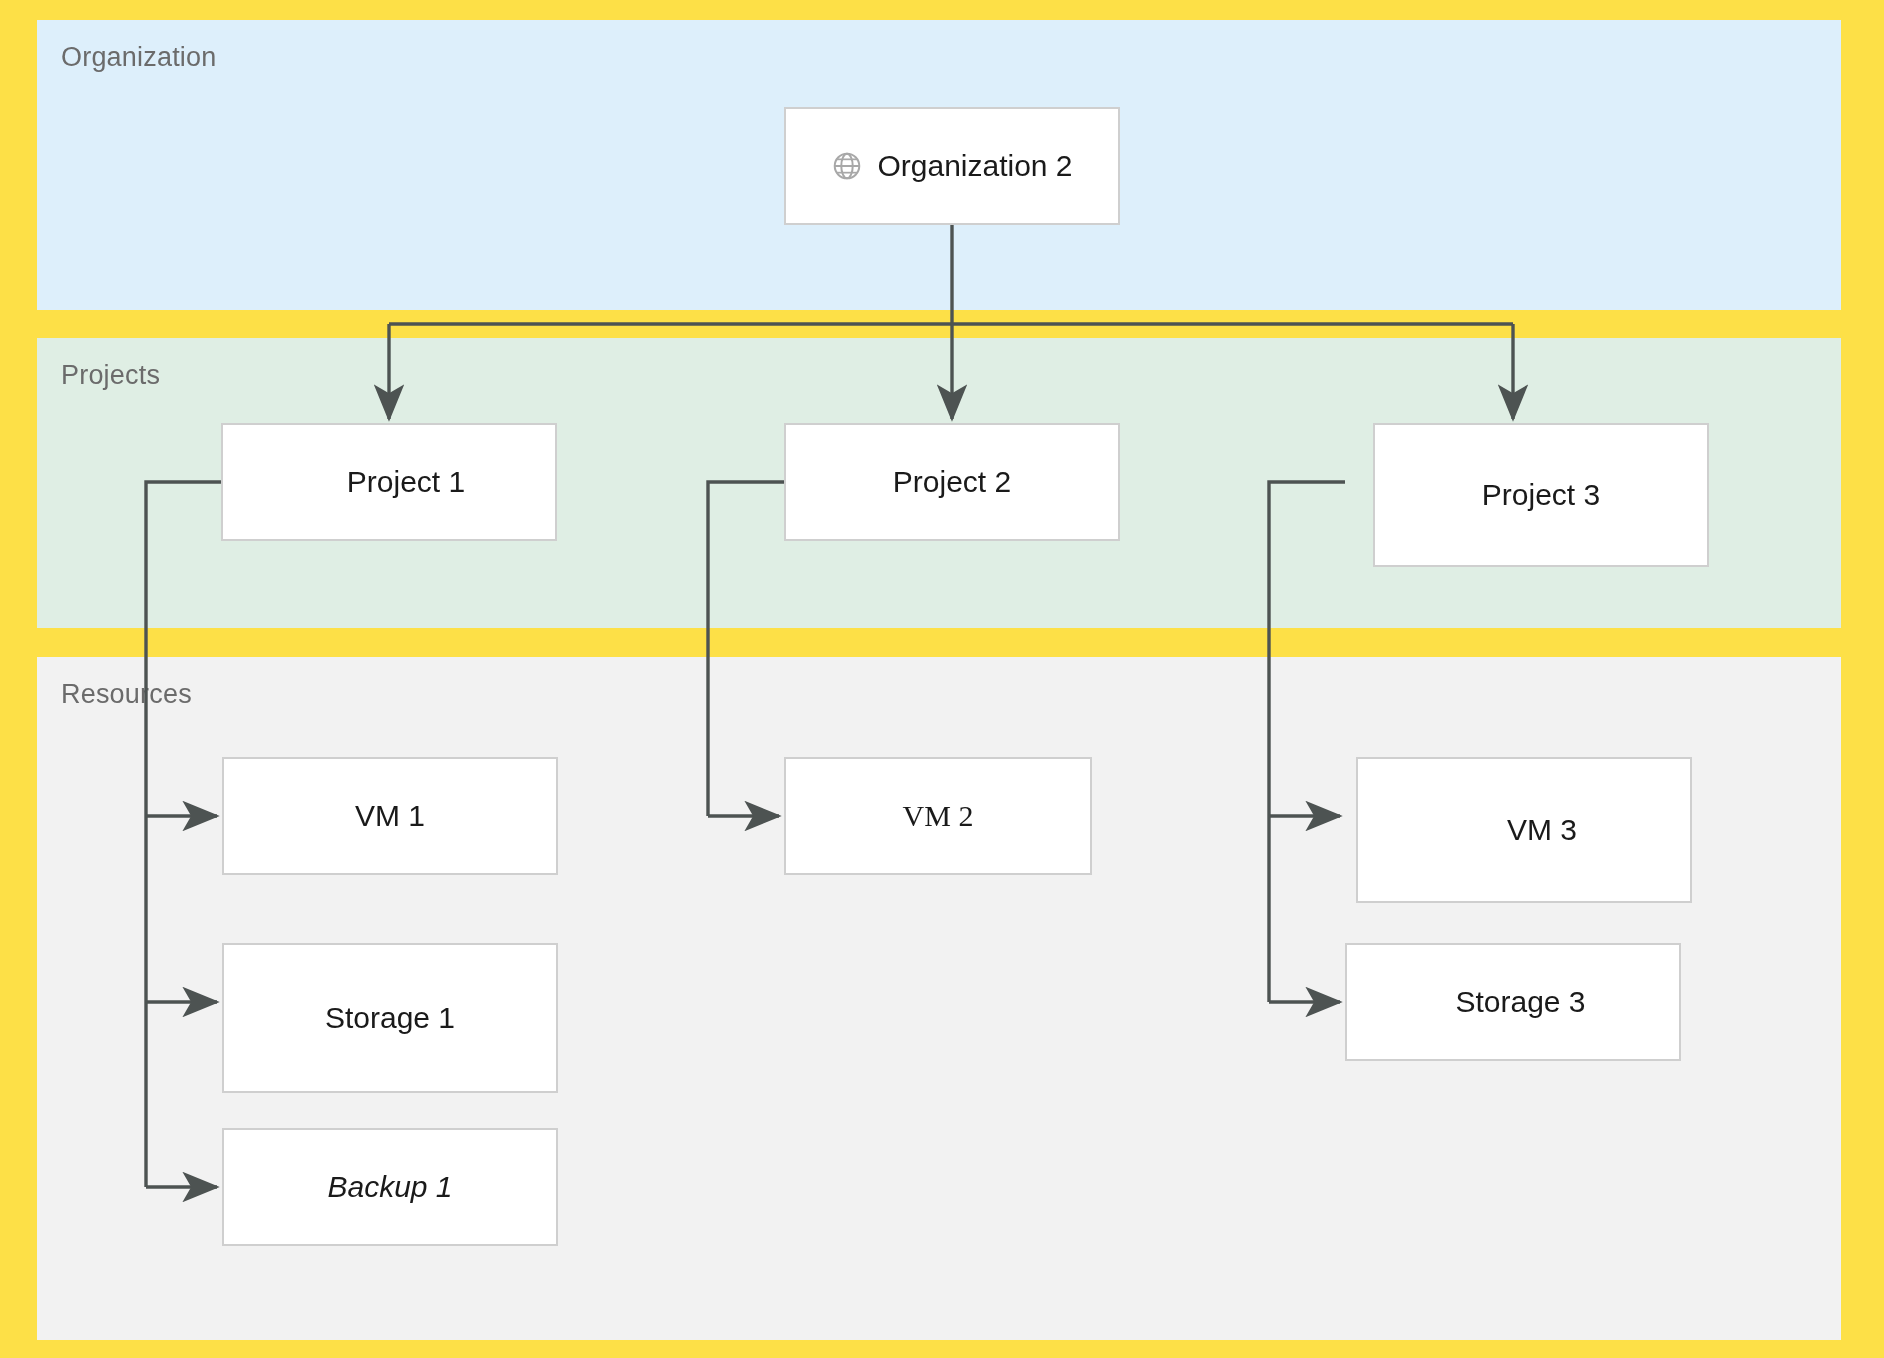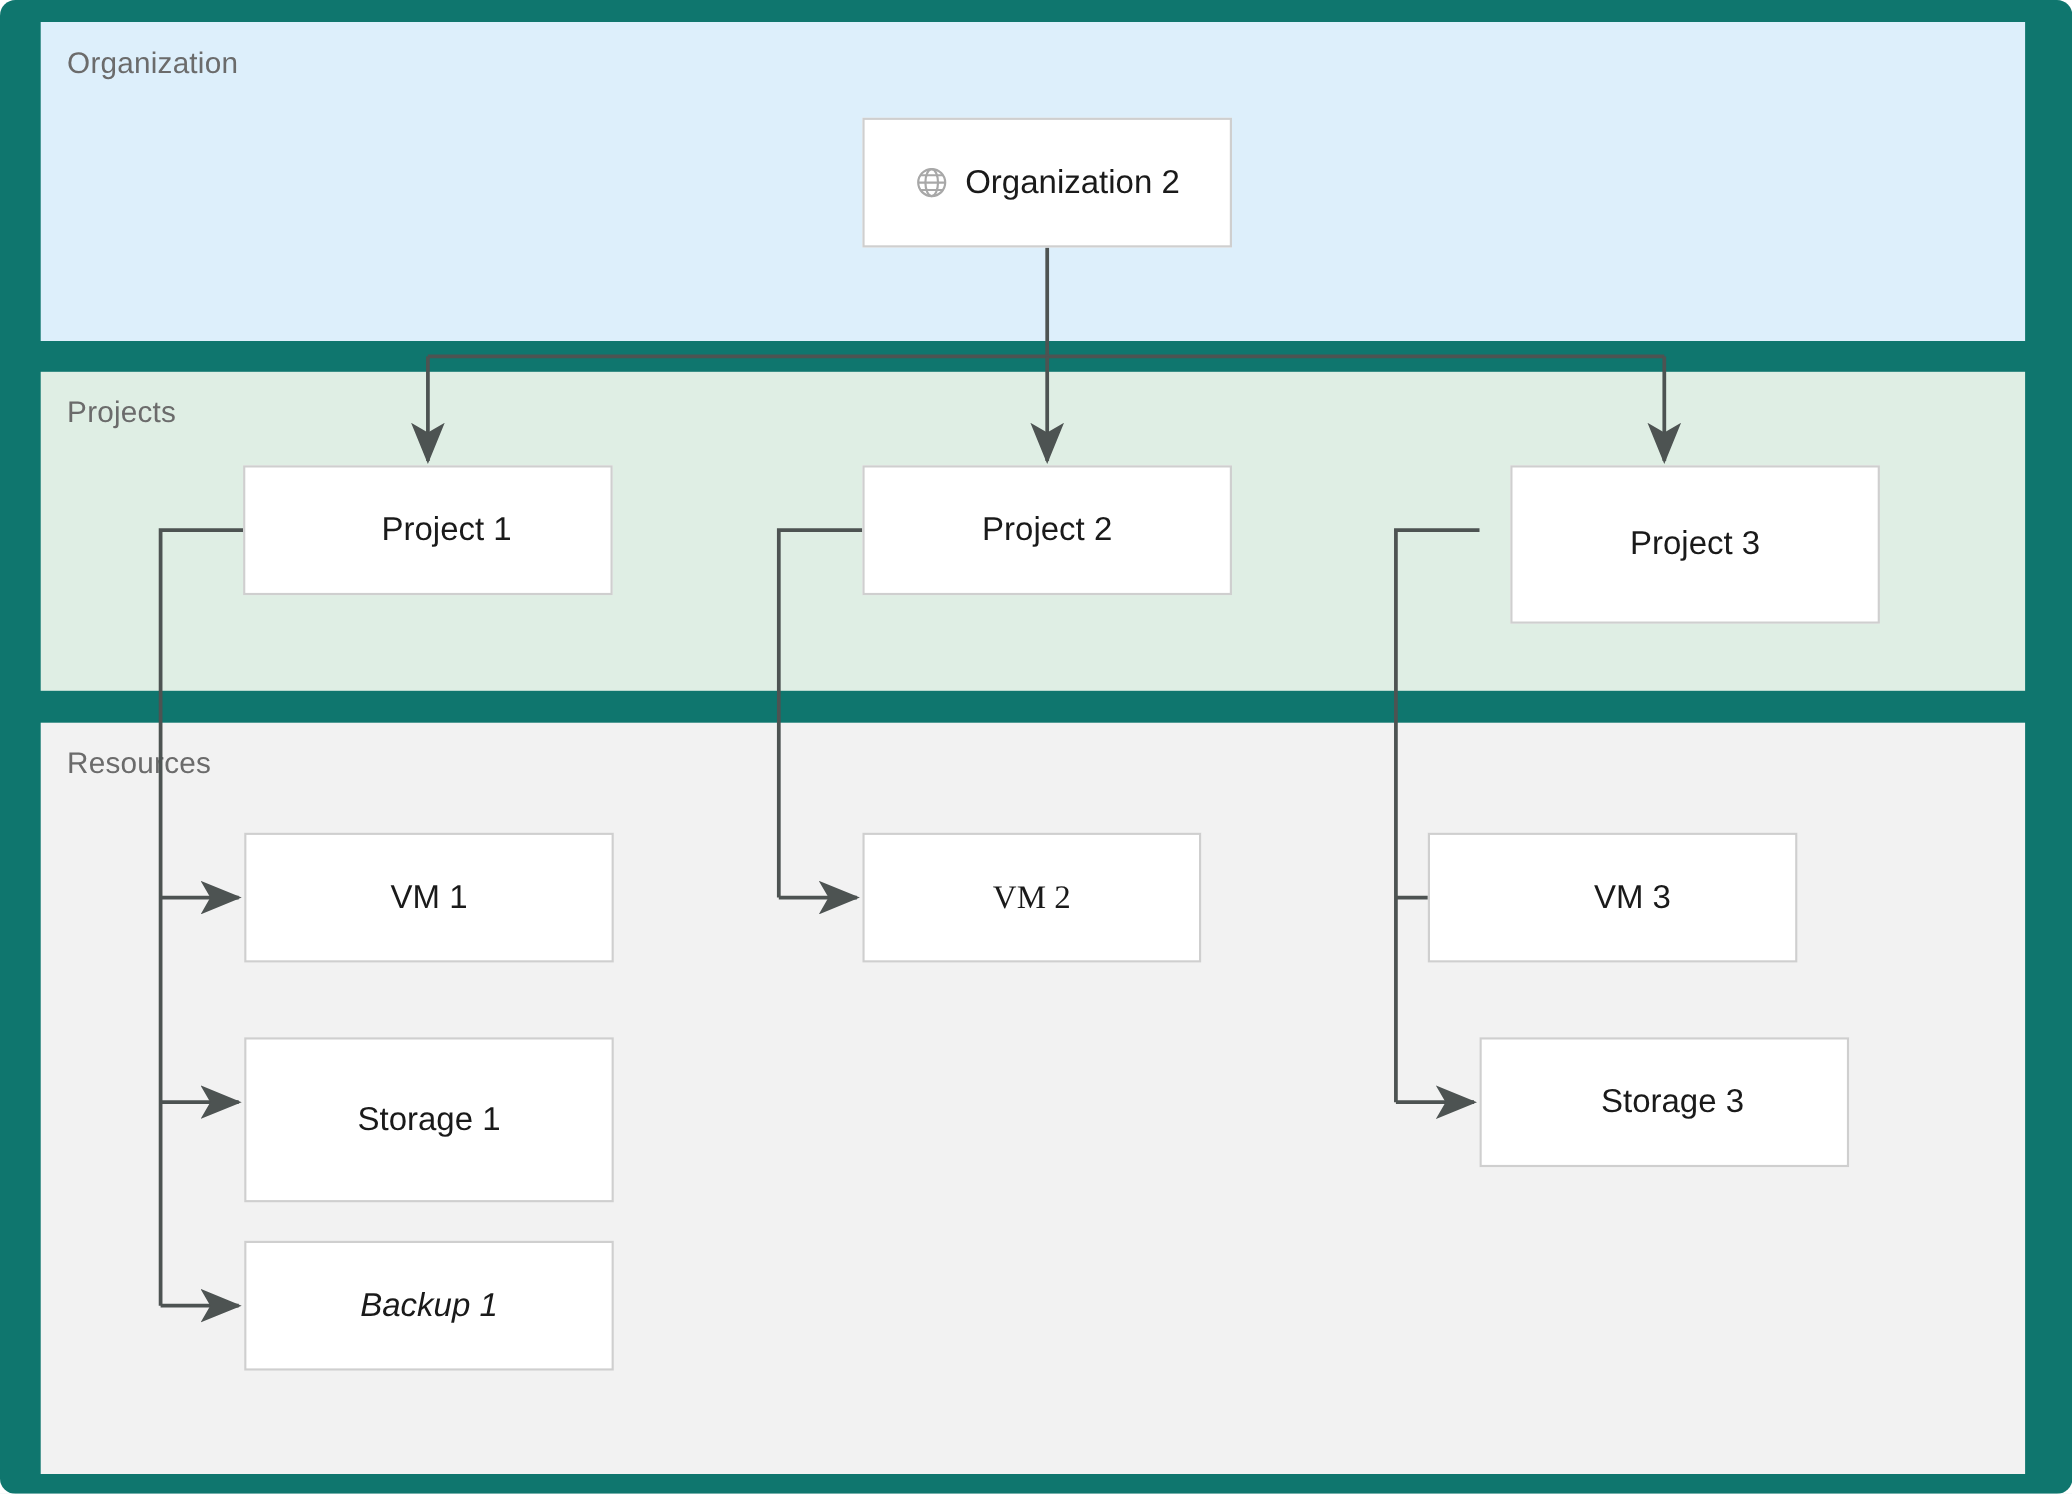--- a/index.html
+++ b/index.html
@@ -8,23 +8,22 @@
     background: #ffffff;
   }
   body {
     font-family: "Liberation Sans", sans-serif;
     -webkit-font-smoothing: antialiased;
   }
   #canvas {
     position: relative;
     width: 1884px;
     height: 1358px;
-    background: #0f766e;
+    background: #fde047;
     overflow: hidden;
-    border-radius: 14px;
   }
   .band {
     position: absolute;
     box-sizing: border-box;
   }
   .band-label {
     position: absolute;
     left: 24px;
     top: 22px;
     font-size: 27px;
@@ -145,21 +144,21 @@
   </div>
 
   <div class="node" style="left:222px; top:757px; width:336px; height:118px;">
     <span class="node-label">VM 1</span>
   </div>
 
   <div class="node" style="left:784px; top:757px; width:308px; height:118px;font-family:Liberation Serif, serif;">
     <span class="node-label">VM 2</span>
   </div>
 
-  <div class="node" style="left:1298px; top:757px; width:336px; height:118px;padding-left:36px;">
+  <div class="node" style="left:1356px; top:757px; width:336px; height:146px;padding-left:36px;">
     <span class="node-label">VM 3</span>
   </div>
 
   <div class="node" style="left:222px; top:943px; width:336px; height:150px;">
     <span class="node-label">Storage 1</span>
   </div>
 
   <div class="node" style="left:1345px; top:943px; width:336px; height:118px;padding-left:15px;">
     <span class="node-label">Storage 3</span>
   </div>

